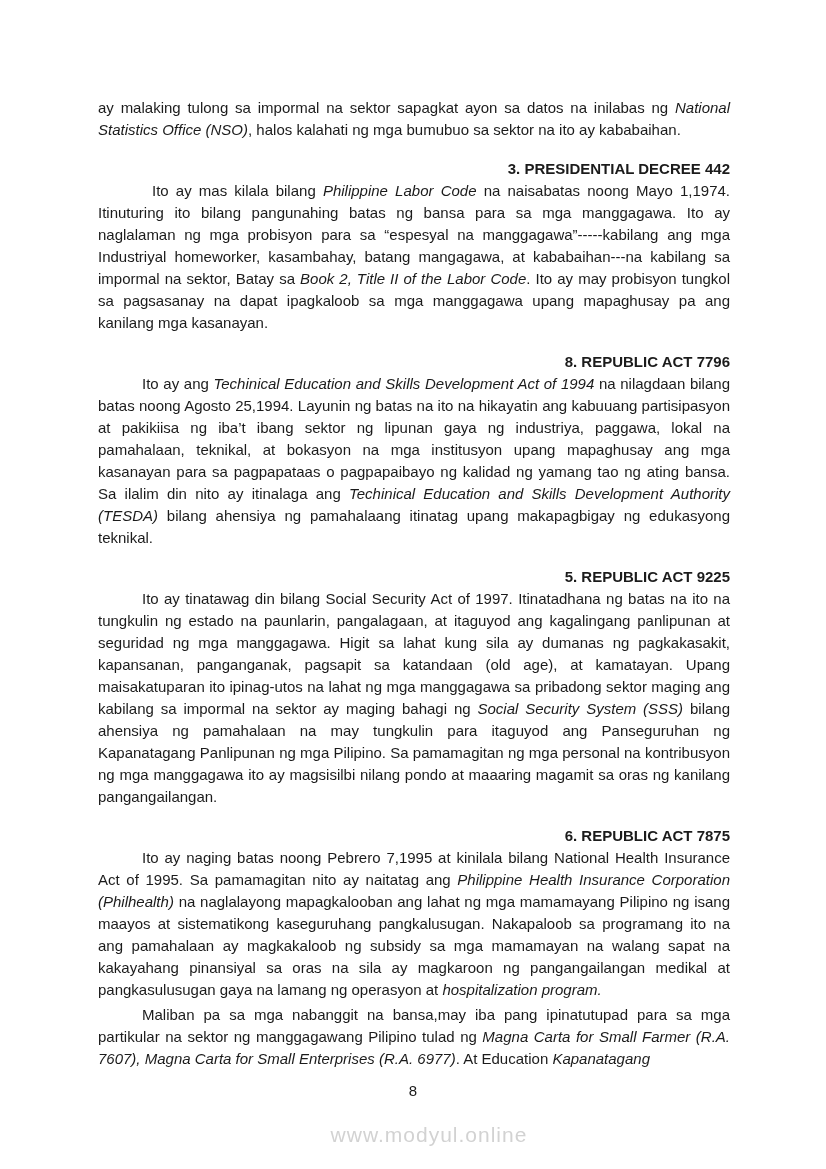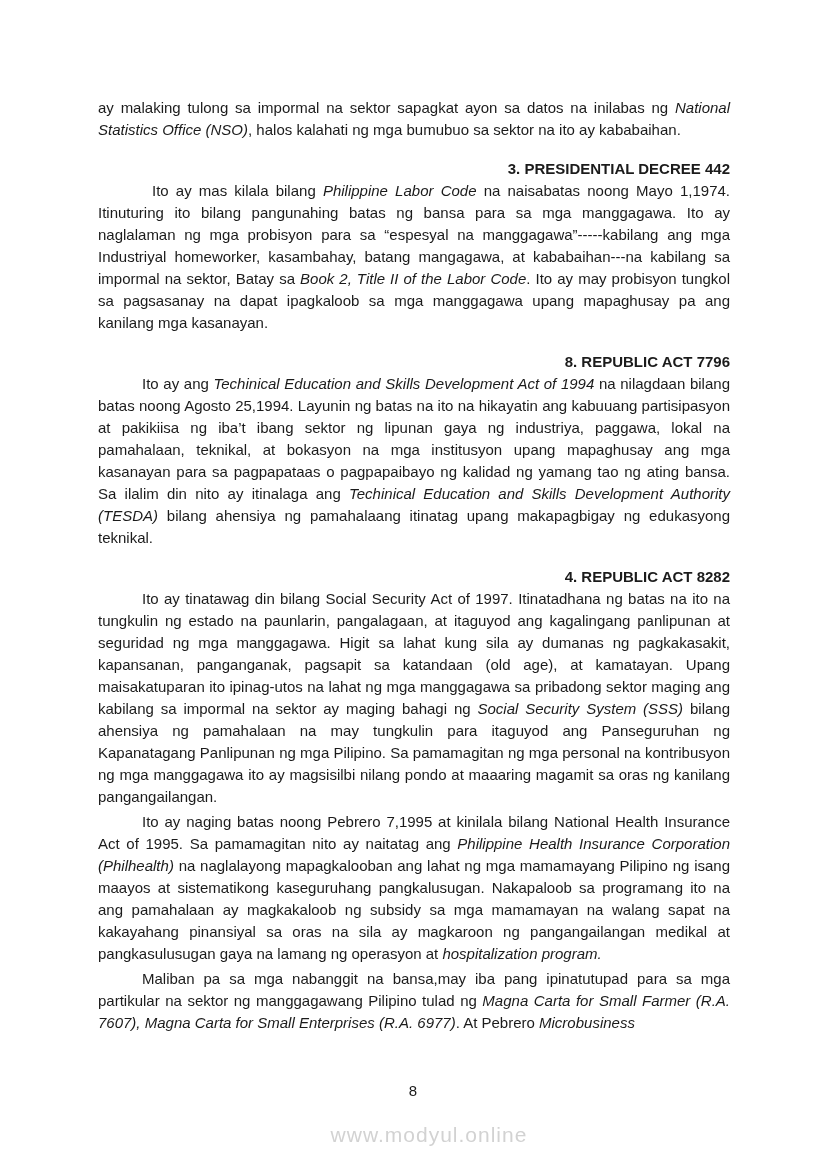--- a/index.html
+++ b/index.html
@@ -61,24 +61,25 @@
   <div class="content">
 
     <p class="para no-indent"><span>ay malaking tulong sa impormal na sektor sapagkat ayon sa datos na inilabas ng </span><span style="font-style: italic;">National Statistics Office (NSO)</span><span>, halos kalahati ng mga bumubuo sa sektor na ito ay kababaihan.</span></p>
 
     <h2 class="heading">3. PRESIDENTIAL DECREE 442</h2>
     <p class="para indent-lg"><span>Ito ay mas kilala bilang </span><span style="font-style: italic;">Philippine Labor Code</span><span> na naisabatas noong Mayo 1,1974. Itinuturing ito bilang pangunahing batas ng bansa para sa mga manggagawa. Ito ay naglalaman ng mga probisyon para sa “espesyal na manggagawa”-----kabilang ang mga Industriyal homeworker, kasambahay, batang mangagawa, at kababaihan---na kabilang sa impormal na sektor, Batay sa </span><span style="font-style: italic;">Book 2, Title II of the Labor Code</span><span>. Ito ay may probisyon tungkol sa pagsasanay na dapat ipagkaloob sa mga manggagawa upang mapaghusay pa ang kanilang mga kasanayan.</span></p>
 
     <h2 class="heading">8. REPUBLIC ACT 7796</h2>
     <p class="para"><span>Ito ay ang </span><span style="font-style: italic;">Techinical Education and Skills Development Act of 1994</span><span> na nilagdaan bilang batas noong Agosto 25,1994. Layunin ng batas na ito na hikayatin ang kabuuang partisipasyon at pakikiisa ng iba’t ibang sektor ng lipunan gaya ng industriya, paggawa, lokal na pamahalaan, teknikal, at bokasyon na mga institusyon upang mapaghusay ang mga kasanayan para sa pagpapataas o pagpapaibayo ng kalidad ng yamang tao ng ating bansa. Sa ilalim din nito ay itinalaga ang </span><span style="font-style: italic;">Techinical Education and Skills Development Authority (TESDA)</span><span> bilang ahensiya ng pamahalaang itinatag upang makapagbigay ng edukasyong teknikal.</span></p>
 
-    <h2 class="heading">4. REPUBLIC ACT 8282</h2>
+    <h2 class="heading">5. REPUBLIC ACT 9225</h2>
     <p class="para"><span>Ito ay tinatawag din bilang Social Security Act of 1997. Itinatadhana ng batas na ito na tungkulin ng estado na paunlarin, pangalagaan, at itaguyod ang kagalingang panlipunan at seguridad ng mga manggagawa. Higit sa lahat kung sila ay dumanas ng pagkakasakit, kapansanan, panganganak, pagsapit sa katandaan (old age), at kamatayan. Upang maisakatuparan ito ipinag-utos na lahat ng mga manggagawa sa pribadong sektor maging ang kabilang sa impormal na sektor ay maging bahagi ng </span><span style="font-style: italic;">Social Security System (SSS)</span><span> bilang ahensiya ng pamahalaan na may tungkulin para itaguyod ang Panseguruhan ng Kapanatagang Panlipunan ng mga Pilipino. Sa pamamagitan ng mga personal na kontribusyon ng mga manggagawa ito ay magsisilbi nilang pondo at maaaring magamit sa oras ng kanilang pangangailangan.</span></p>
 
+    <h2 class="heading">6. REPUBLIC ACT 7875</h2>
     <p class="para"><span>Ito ay naging batas noong Pebrero 7,1995 at kinilala bilang National Health Insurance Act of 1995. Sa pamamagitan nito ay naitatag ang </span><span style="font-style: italic;">Philippine Health Insurance Corporation (Philhealth)</span><span> na naglalayong mapagkalooban ang lahat ng mga mamamayang Pilipino ng isang maayos at sistematikong kaseguruhang pangkalusugan. Nakapaloob sa programang ito na ang pamahalaan ay magkakaloob ng subsidy sa mga mamamayan na walang sapat na kakayahang pinansiyal sa oras na sila ay magkaroon ng pangangailangan medikal at pangkasulusugan gaya na lamang ng operasyon at </span><span style="font-style: italic;">hospitalization program.</span></p>
-    <p class="para"><span>Maliban pa sa mga nabanggit na bansa,may iba pang ipinatutupad para sa mga partikular na sektor ng manggagawang Pilipino tulad ng </span><span style="font-style: italic;">Magna Carta for Small Farmer (R.A. 7607), Magna Carta for Small Enterprises (R.A. 6977)</span><span>. At Pebrero </span><span style="font-style: italic;">Microbusiness</span></p>
+    <p class="para"><span>Maliban pa sa mga nabanggit na bansa,may iba pang ipinatutupad para sa mga partikular na sektor ng manggagawang Pilipino tulad ng </span><span style="font-style: italic;">Magna Carta for Small Farmer (R.A. 7607), Magna Carta for Small Enterprises (R.A. 6977)</span><span>. At Education </span><span style="font-style: italic;">Kapanatagang</span></p>
 
   </div>
 
   <div class="page-number">8</div>
 
   <div class="watermark">www.modyul.online</div>
 </div>
 
 </body></html>

